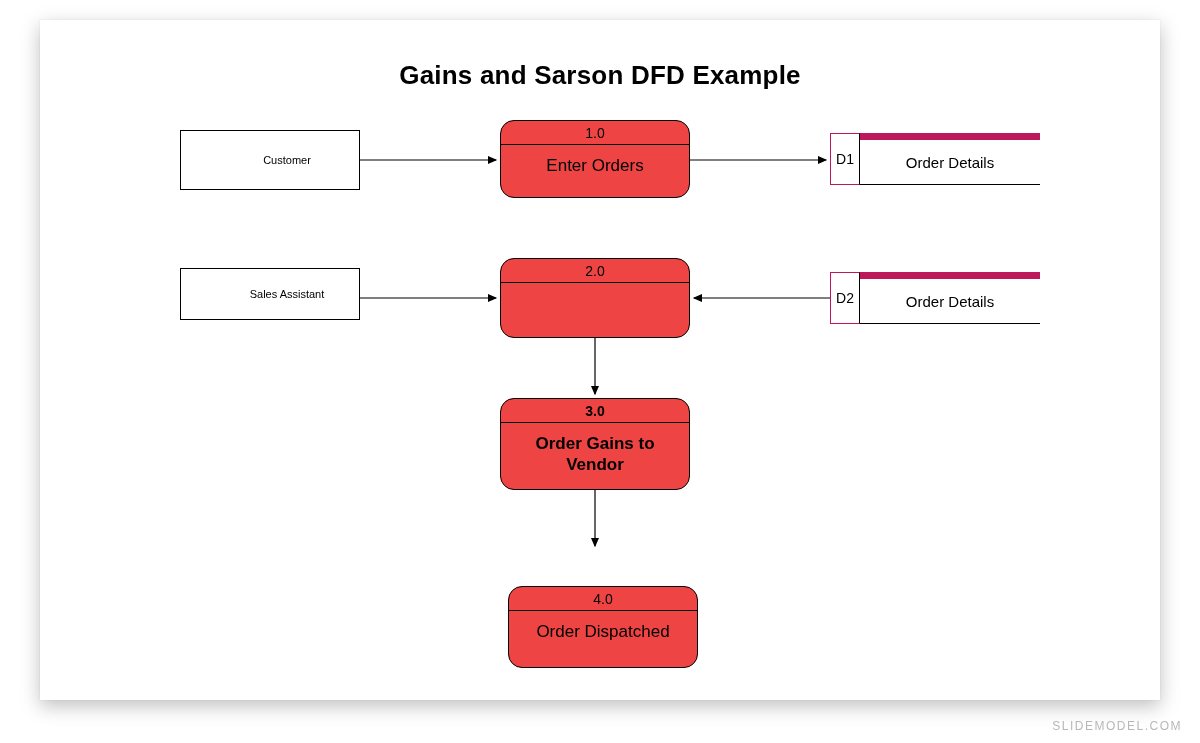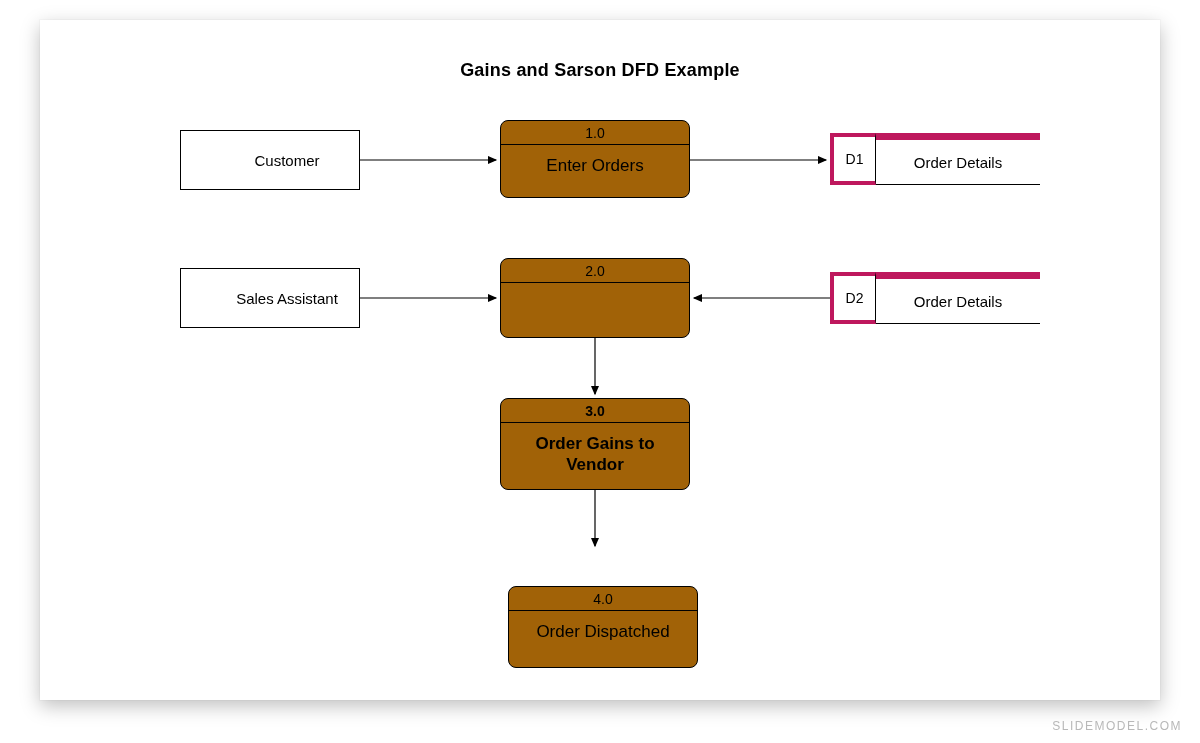--- a/index.html
+++ b/index.html
@@ -20,41 +20,41 @@
     height: 680px;
     background: #fff;
     box-shadow: 0 6px 18px rgba(0,0,0,0.25), 0 0 0 1px rgba(0,0,0,0.02);
   }
   .title {
     position: absolute;
     top: 40px;
     left: 0;
     width: 100%;
     text-align: center;
-    font-size: 18px;
+    font-size: 26px;
     font-weight: 700;
     letter-spacing: 0.2px;
     color: #000;
   }
   .entity {
     position: absolute;
     border: 1px solid #000;
     background: #fff;
     display: flex;
     align-items: center;
     justify-content: center;
-    font-size: 15px;
+    font-size: 11px;
     color: #000;
     padding-left: 34px;
   }
   .process {
     position: absolute;
     border: 1px solid #000;
-    border-radius: 8px;
-    background: #a16207;
+    border-radius: 14px;
+    background: #ef4444;
     overflow: hidden;
   }
   .process .num {
     text-align: center;
     font-size: 14px;
     padding: 4px 0 3px 0;
     border-bottom: 1px solid #000;
     color: #000;
   }
   .process .label {
@@ -63,22 +63,22 @@
     padding: 10px 6px;
     color: #000;
     line-height: 1.25;
   }
   .datastore {
     position: absolute;
     display: flex;
     background: #fff;
   }
   .datastore .dsnum {
-    width: 46px;
-    border: 4px solid #be185d;
+    width: 30px;
+    border: 1px solid #be185d;
     border-right: 1px solid #000;
     display: flex;
     align-items: center;
     justify-content: center;
     font-size: 14px;
     color: #000;
   }
   .datastore .dslabel {
     flex: 1;
     border-top: 7px solid #be185d;
@@ -119,21 +119,21 @@
   <div class="process" style="left:460px; top:100px; width:190px; height:78px;">
     <div class="num">1.0</div>
     <div class="label">Enter Orders</div>
   </div>
 
   <div class="datastore" style="left:790px; top:113px; width:210px; height:52px;">
     <div class="dsnum">D1</div>
     <div class="dslabel">Order Details</div>
   </div>
 
-  <div class="entity" style="left:140px; top:248px; width:180px; height:60px;">
+  <div class="entity" style="left:140px; top:248px; width:180px; height:52px;">
     <span>Sales Assistant</span>
   </div>
 
   <div class="process" style="left:460px; top:238px; width:190px; height:80px;">
     <div class="num">2.0</div>
   </div>
 
   <div class="datastore" style="left:790px; top:252px; width:210px; height:52px;">
     <div class="dsnum">D2</div>
     <div class="dslabel">Order Details</div>

